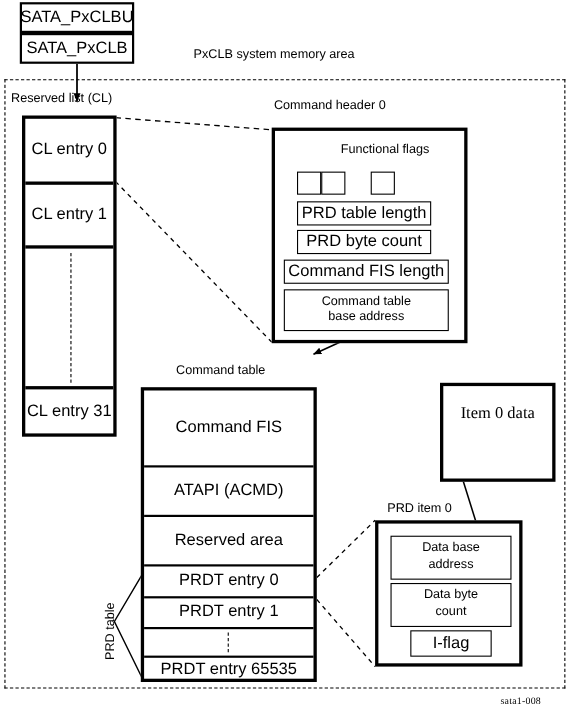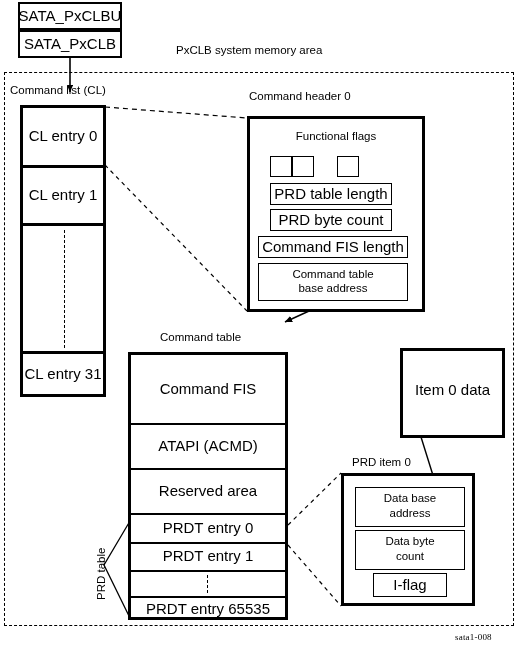--- a/index.html
+++ b/index.html
@@ -160,21 +160,21 @@
     <div class="cellbox" style="width:100%;height:100%;">SATA_PxCLBU</div>
   </div>
   <div class="box-med" style="left:18px; top:30px; width:104px; height:28px;">
     <div class="cellbox" style="width:100%;height:100%;">SATA_PxCLB</div>
   </div>
 
   <div class="label" style="left:176px; top:44px;">PxCLB system memory area</div>
 
   <div id="hostArea" style="left:4px; top:72px; width:510px; height:554px;"></div>
 
-  <div class="label" style="left:10px; top:84px;">Command list (CL)</div>
+  <div class="label" style="left:10px; top:84px;">Reserved list (CL)</div>
 
   <div class="box-heavy" style="left:20px; top:105px; width:86px; height:292px;">
 
     <div class="divider" style="left:0; top:57px; width:100%; height:3px;"></div>
     <div class="divider" style="left:0; top:115px; width:100%; height:3px;"></div>
     <div class="divider" style="left:0; top:243px; width:100%; height:3px;"></div>
 
     <div class="vdash" style="left:41px; top:122px; height:118px;"></div>
 
     <div class="cellbox" style="position:absolute; left:0; top:0; width:100%; height:57px;">
@@ -188,21 +188,21 @@
     </div>
     <div class="cellbox" style="position:absolute; left:0; top:246px; width:100%; height:40px;">
       <span>CL entry 31</span>
     </div>
   </div>
 
   <div class="label" style="left:249px; top:90px;">Command header 0</div>
 
   <div class="box-heavy" style="left:247px; top:116px; width:178px; height:196px;">
 
-    <div class="label center" style="left:0; right:0; top:11px; width:100%; text-align:center;">Functional flags</div>
+    <div class="label center" style="left:14px; right:0; top:11px; width:100%; text-align:center;">Functional flags</div>
 
     <div class="box-light" style="left:20px; top:37px; width:22px; height:21px;"></div>
     <div class="box-light" style="left:42px; top:37px; width:22px; height:21px;"></div>
     <div class="box-light" style="left:87px; top:37px; width:22px; height:21px;"></div>
 
     <div class="box-light cellbox" style="left:20px; top:64px; width:122px; height:22px;">
       <span>PRD table length</span>
     </div>
     <div class="box-light cellbox" style="left:20px; top:90px; width:122px; height:22px;">
       <span>PRD byte count</span>
@@ -248,21 +248,21 @@
       <span></span>
     </div>
     <div class="cellbox" style="position:absolute;left:0;top:242px;width:100%;height:24px;">
       <span>PRDT entry 65535</span>
     </div>
   </div>
 
   <div class="rot" style="left:95px; top:600px;">PRD table</div>
 
   <div class="box-heavy" style="left:400px; top:348px; width:105px; height:90px;">
-    <div class="cellbox" style="width:100%;height:100%;align-items:flex-start;padding-top:30px;box-sizing:border-box;">Item 0 data</div>
+    <div class="cellbox" style="width:100%;height:100%;align-items:flex-start;padding-top:16px;box-sizing:border-box;font-family:Liberation Serif, serif;">Item 0 data</div>
   </div>
 
   <div class="label" style="left:352px; top:456px;">PRD item 0</div>
 
   <div class="box-heavy" style="left:341px; top:473px; width:134px; height:133px;">
 
     <div class="box-light" style="left:11px; top:11px; width:110px; height:40px;">
       <div style="position:absolute;left:0;right:0;top:4px;text-align:center;font-size:11.5px;">Data base</div>
       <div style="position:absolute;left:0;right:0;top:19px;text-align:center;font-size:11.5px;">address</div>
     </div>

